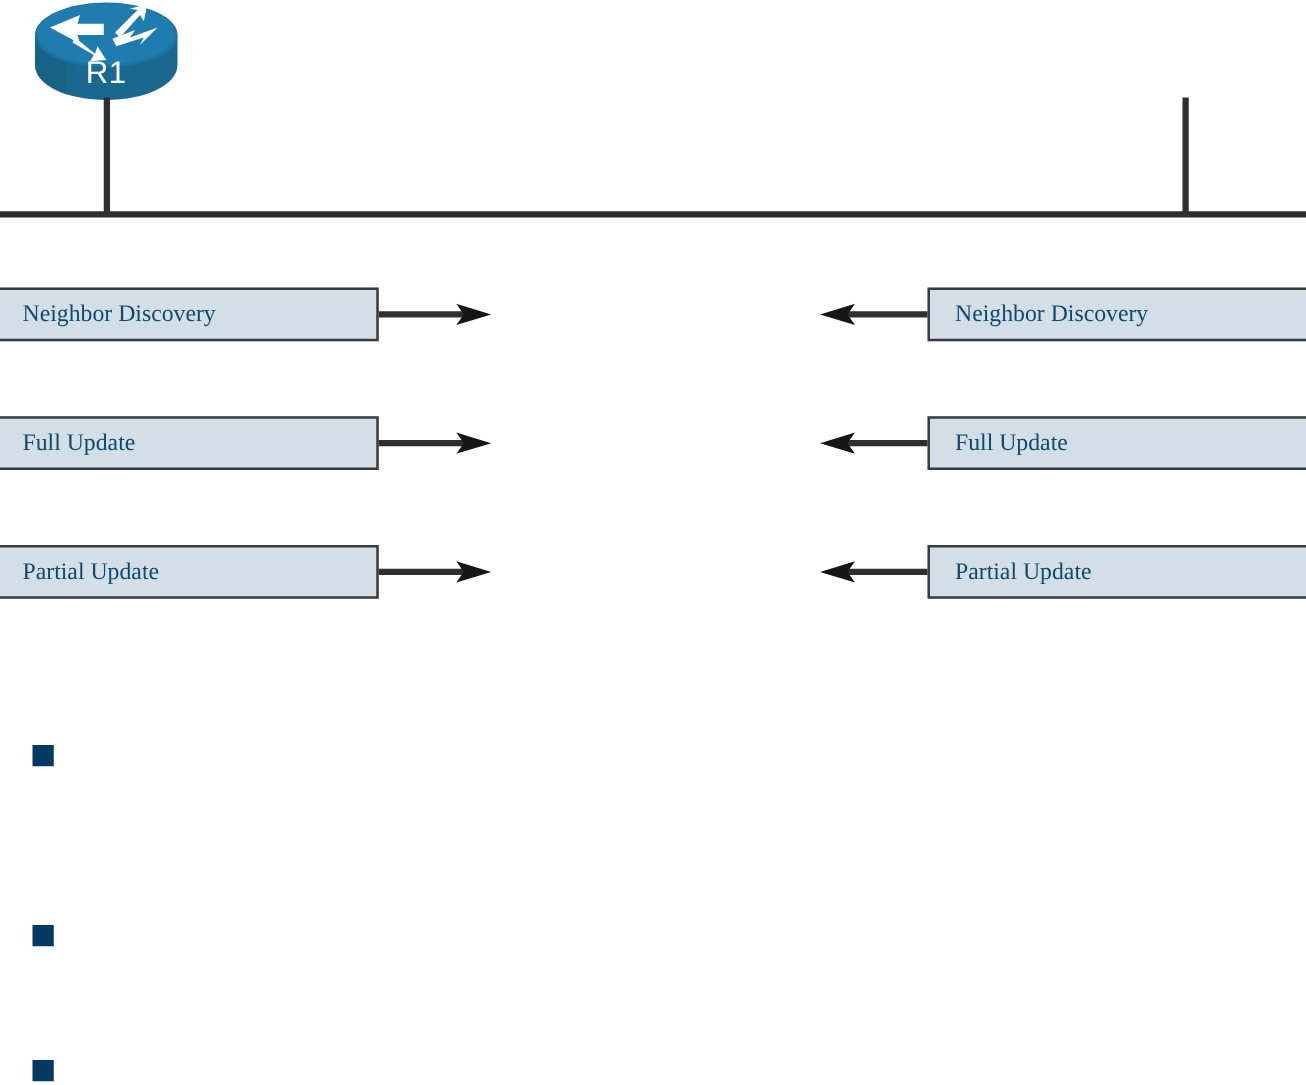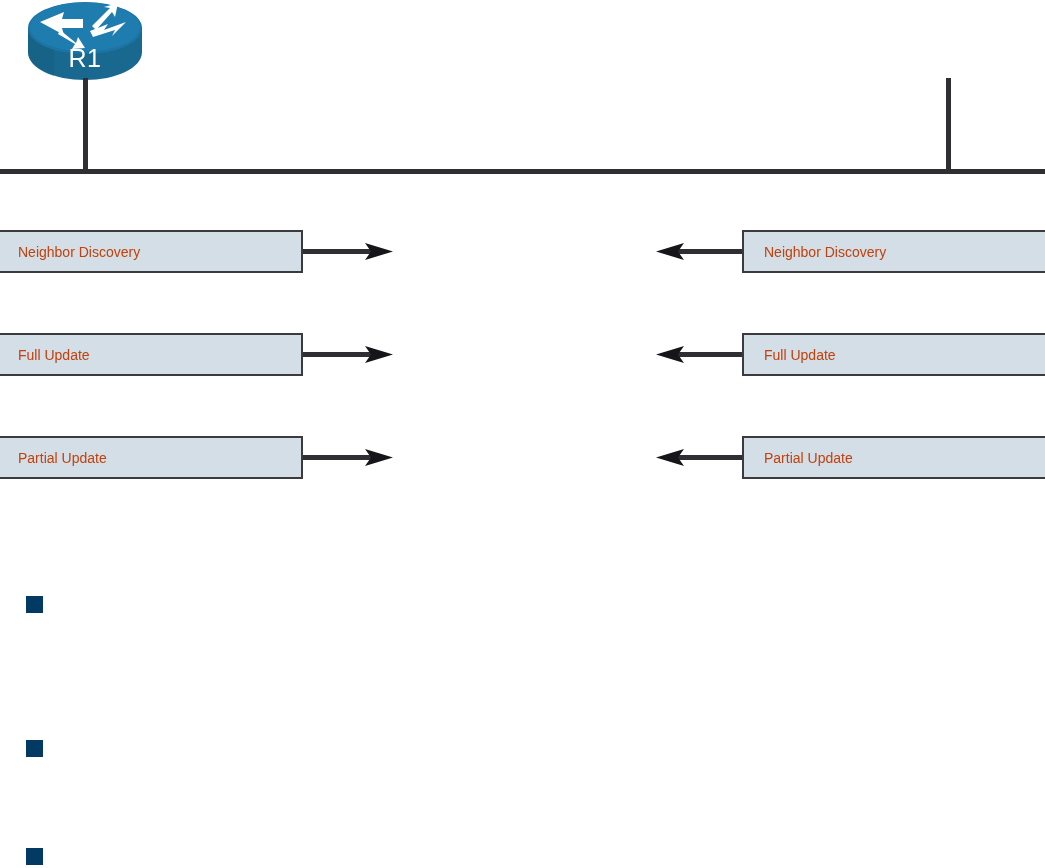--- a/index.html
+++ b/index.html
@@ -59,24 +59,24 @@
   .msg-box {
     position: absolute;
     box-sizing: border-box;
     background: #d3dee6;
     border: 2px solid #3b3b3f;
     display: flex;
     align-items: center;
     height: 43px;
   }
   .msg-box .msg-text {
-    font-size: 14px;
-    color: #c2410c;
+    font-size: 19px;
+    color: #0c4a6e;
     white-space: nowrap;
-    font-family: Liberation Sans, sans-serif;
+    font-family: Liberation Serif, serif;
   }
   .msg-box.left-box { padding-left: 18px; }
   .msg-box.right-box { padding-left: 20px; }
 
   
   .arrow {
     position: absolute;
     height: 24px;
   }
   .arrow svg { display: block; overflow: visible; }

